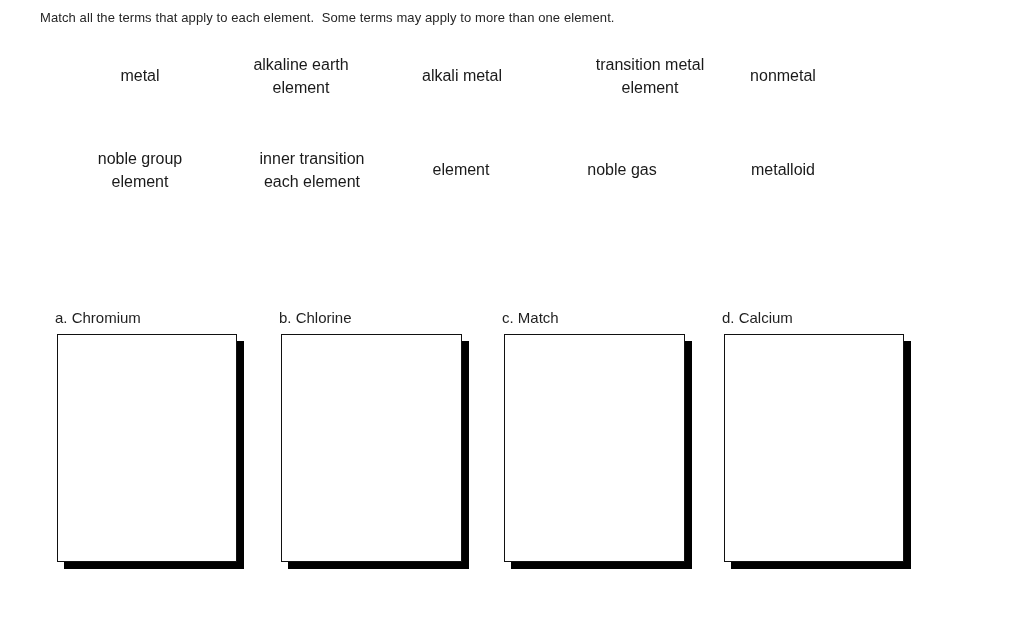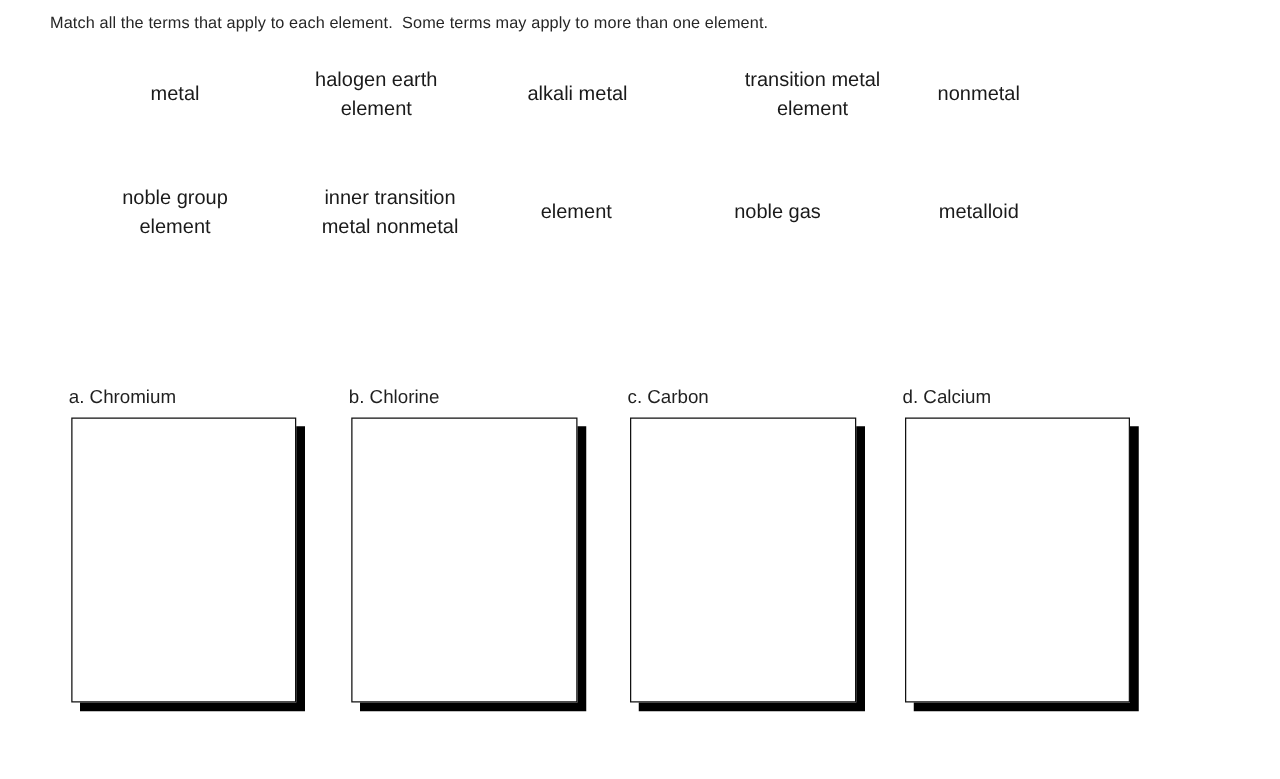--- a/index.html
+++ b/index.html
@@ -83,21 +83,21 @@
 
 <div class="instruction">Match all the terms that apply to each element.  Some terms may apply to more than one element.</div>
 
 <div class="term-bank">
 
   <div class="term" style="top:64px; left:140px;text-align:right;">
     <span class="l1">metal</span>
   </div>
 
   <div class="term" style="top:53px; left:301px;">
-    <span class="l1">halogen earth</span>
+    <span class="l1">alkaline earth</span>
     <span class="l2">element</span>
   </div>
 
   <div class="term" style="top:64px; left:462px;">
     <span class="l1">alkali metal</span>
   </div>
 
   <div class="term" style="top:53px; left:636px;margin-left:14px;">
     <span class="l1">transition metal</span>
     <span class="l2">element</span>
@@ -107,21 +107,21 @@
     <span class="l1">nonmetal</span>
   </div>
 
   <div class="term" style="top:147px; left:140px;">
     <span class="l1">noble group</span>
     <span class="l2">element</span>
   </div>
 
   <div class="term" style="top:147px; left:300px;margin-left:12px;">
     <span class="l1">inner transition</span>
-    <span class="l2">metal nonmetal</span>
+    <span class="l2">each element</span>
   </div>
 
   <div class="term" style="top:158px; left:461px;">
     <span class="l1">element</span>
   </div>
 
   <div class="term" style="top:158px; left:622px;">
     <span class="l1">noble gas</span>
   </div>
 
@@ -139,21 +139,21 @@
 </div>
 
 <div class="answer-slot" style="left:279px; top:308px; width:200px; height:270px;">
   <div class="slot-label">b. Chlorine</div>
   <div class="answer-box" style="width:181px; height:228px;">
     <span class="box-text"></span>
   </div>
 </div>
 
 <div class="answer-slot" style="left:502px; top:308px; width:200px; height:270px;">
-  <div class="slot-label">c. Carbon</div>
+  <div class="slot-label">c. Match</div>
   <div class="answer-box" style="width:181px; height:228px;">
     <span class="box-text"></span>
   </div>
 </div>
 
 <div class="answer-slot" style="left:722px; top:308px; width:200px; height:270px;">
   <div class="slot-label">d. Calcium</div>
   <div class="answer-box" style="width:180px; height:228px;">
     <span class="box-text"></span>
   </div>

